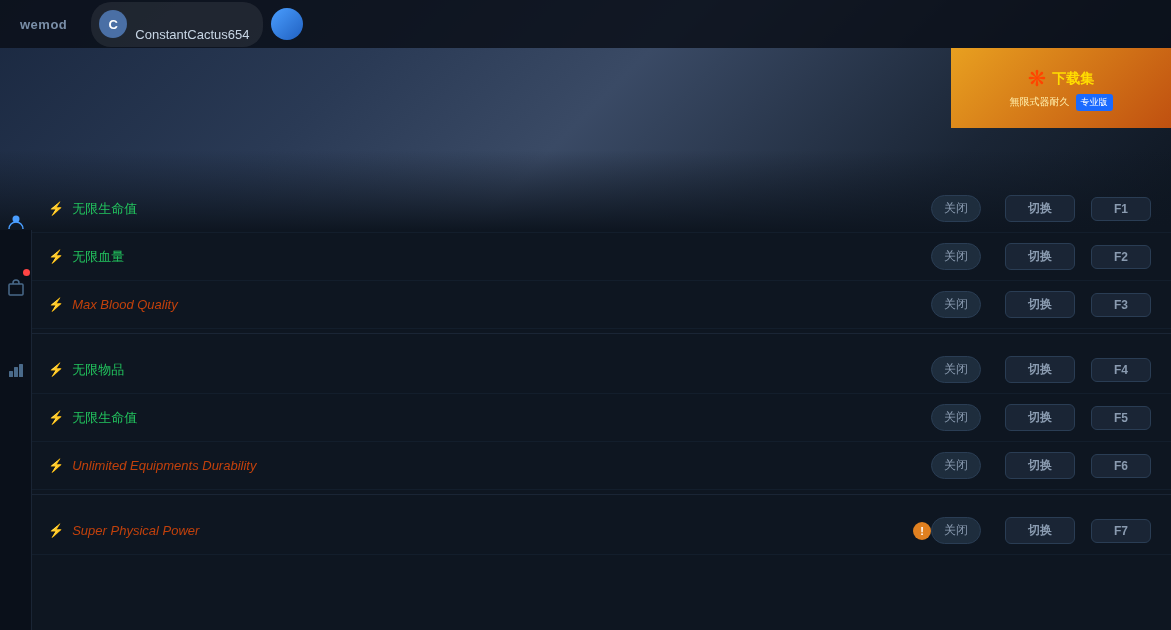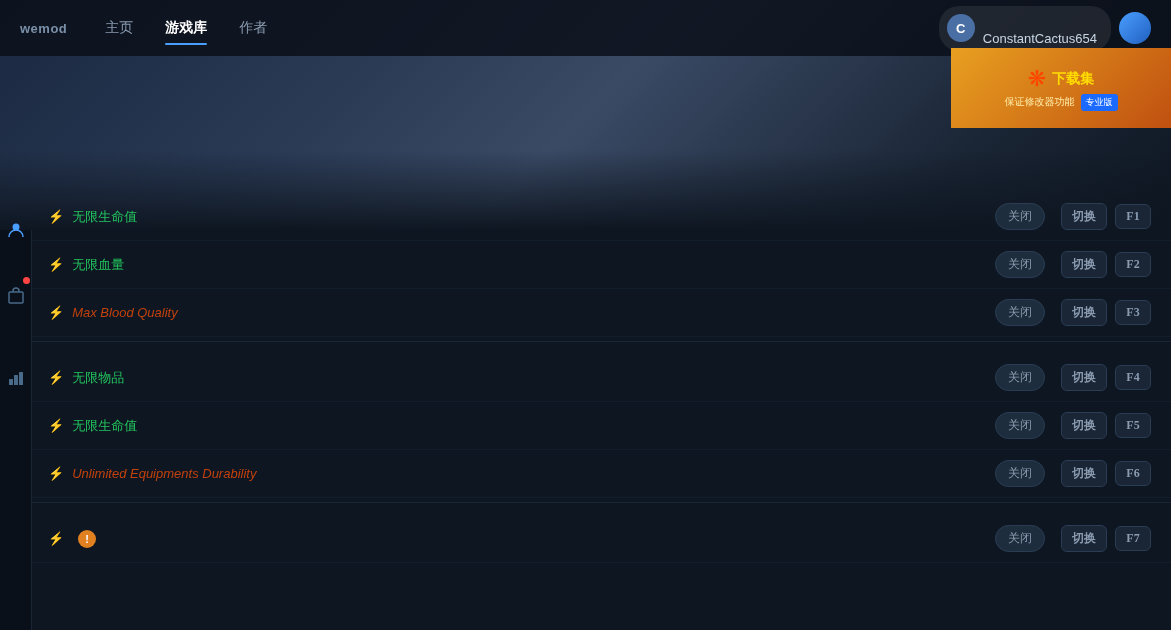--- a/index.html
+++ b/index.html
@@ -29,21 +29,21 @@
       background: linear-gradient(to bottom, transparent, #0e1621);
     }
 
     
     .topbar {
       position: relative;
       z-index: 10;
       display: flex;
       align-items: center;
       padding: 0 20px;
-      height: 56px;
+      height: 48px;
       background: rgba(10, 15, 25, 0.85);
     }
     .topbar-logo {
       font-size: 13px;
       color: #7a8fa8;
       margin-right: 24px;
       font-weight: 600;
       letter-spacing: 0.5px;
     }
     .topbar-nav {
@@ -318,39 +318,38 @@
       color: #8a9bb0;
       cursor: pointer;
       margin-right: 8px;
       white-space: nowrap;
     }
 
     .key-btn {
       background: #1a2535;
       border: 1px solid #2a3d54;
       border-radius: 6px;
-      padding: 4px 10px;
+      padding: 4px 22px;
       font-size: 12px;
       color: #8a9bb0;
       font-weight: 600;
       cursor: pointer;
       min-width: 36px;
       text-align: center;
     }
 
     .cheat-left {
       display: flex;
       align-items: center;
       flex: 1;
     }
     .cheat-right {
       display: flex;
       align-items: center;
-      gap: 8px;
-      font-family: Liberation Serif, serif;
+      gap: 16px;
     }
 
     
     .group-divider {
       height: 1px;
       background: #1a2535;
       margin: 4px 0;
     }
 
     
@@ -358,41 +357,36 @@
     .cheats-panel::-webkit-scrollbar-track { background: transparent; }
     .cheats-panel::-webkit-scrollbar-thumb { background: #2a3d54; border-radius: 2px; }
   </style>
 </head>
 <body>
 
 <div class="bg-hero"></div>
 
 <div class="topbar">
   <div class="topbar-logo">wemod</div>
-  <div class="topbar-nav">
-    <div class="nav-item">主页</div>
-    <div class="nav-item active">游戏库</div>
-    <div class="nav-item">作者</div>
-  </div>
   <div class="topbar-user">
     <div class="user-avatar">C</div>
     <div class="user-name">ConstantCactus654</div>
   </div>
   <div class="topbar-pro"></div>
 </div>
 
 <div class="promo-banner">
   <div class="promo-inner">
     <div style="display:flex;flex-direction:column;align-items:center">
       <div style="display:flex;align-items:center;gap:6px">
         <div class="promo-logo">❋</div>
         <div class="promo-text">下载集</div>
       </div>
       <div style="display:flex;align-items:center;gap:6px;margin-top:2px">
-        <div class="promo-sub">保证修改器功能</div>
+        <div class="promo-sub">無限式器耐久</div>
         <div class="promo-badge">专业版</div>
       </div>
     </div>
   </div>
 </div>
 
 <div class="breadcrumb">
   <span class="breadcrumb-link">游戏库</span>
   <span class="breadcrumb-sep">›</span>
 </div>
@@ -523,20 +517,21 @@
         </div>
       </div>
     </div>
 
     <div class="group-divider"></div>
 
     <div class="cheat-group">
       <div class="cheat-row">
         <div class="cheat-left">
           <span class="cheat-bolt">⚡</span>
+          <span class="cheat-name english">Super Physical Power</span>
           <div class="cheat-warning">!</div>
         </div>
         <div class="cheat-right">
           <div class="toggle-pill">关闭</div>
           <div class="key-btn">切换</div>
           <div class="key-btn">F7</div>
         </div>
       </div>
     </div>
 

